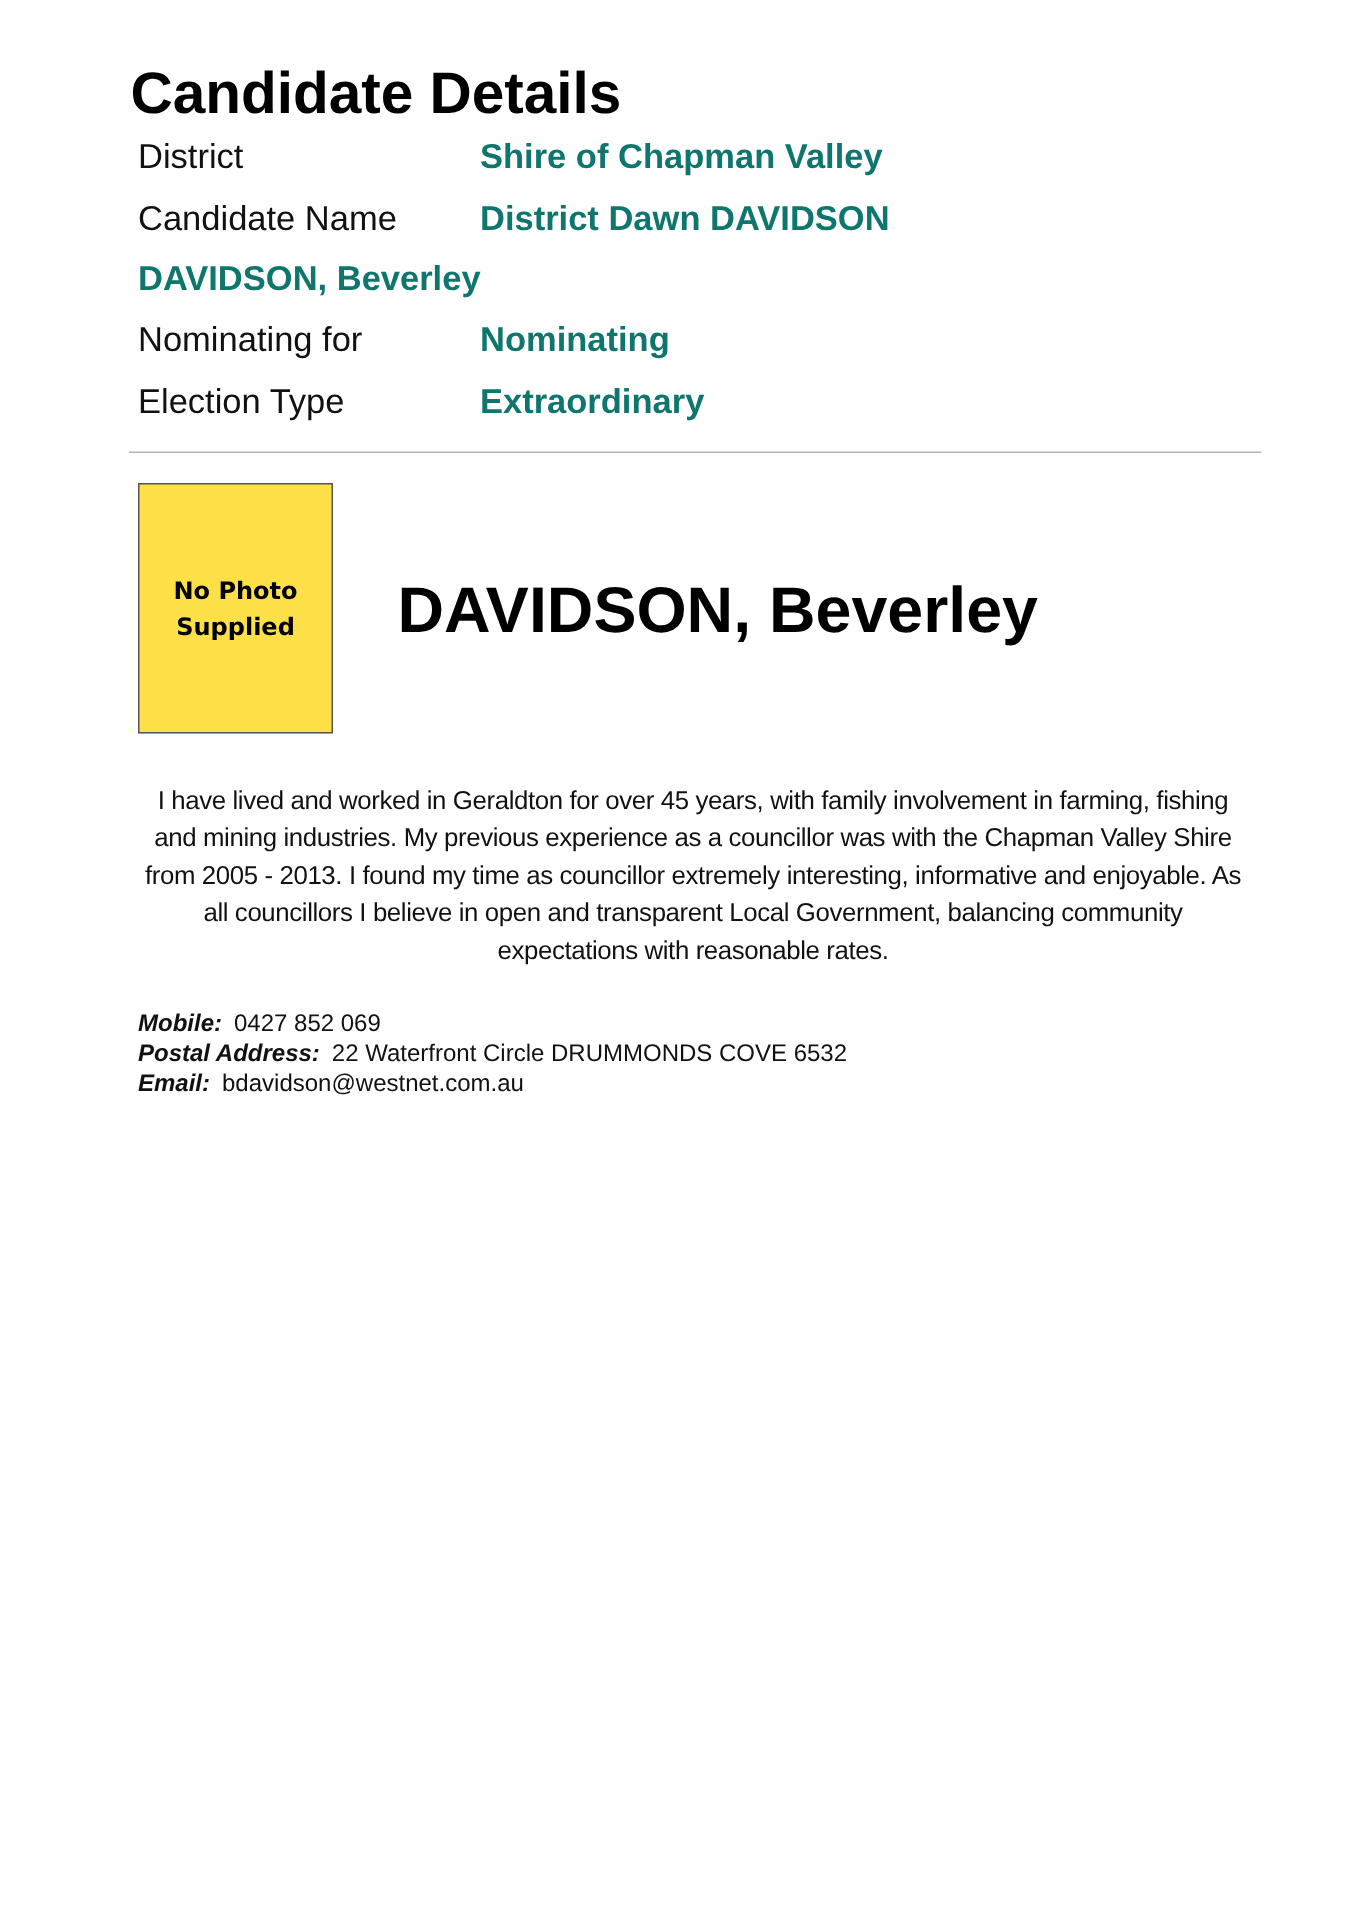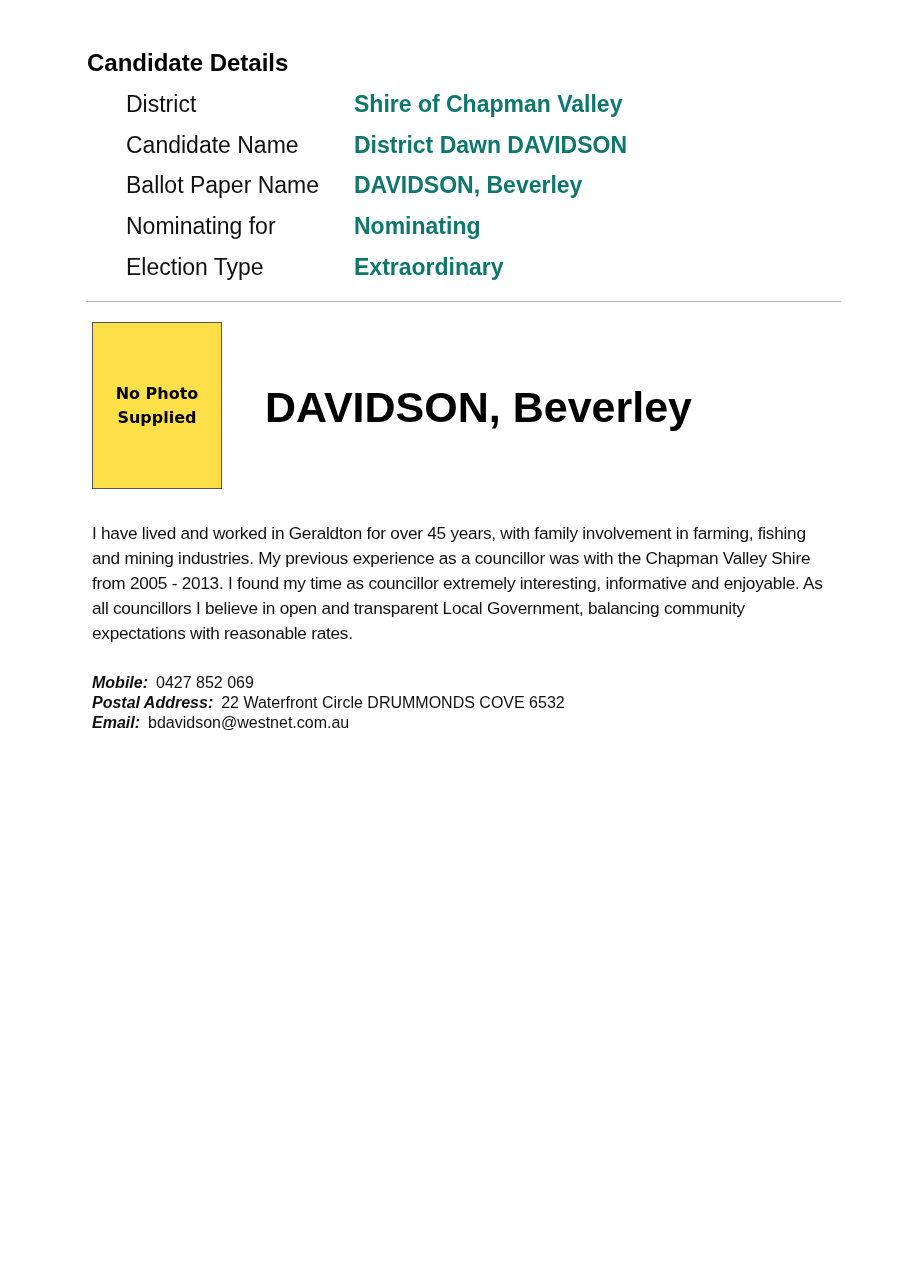--- a/index.html
+++ b/index.html
@@ -12,41 +12,40 @@
       height: 1280px;
       position: relative;
       font-family: "Liberation Sans", sans-serif;
       color: #000000;
       overflow: hidden;
     }
     .heading {
       position: absolute;
       left: 87px;
       top: 44px;
-      font-size: 24px;
+      font-size: 39px;
       font-weight: bold;
       line-height: 38px;
       margin: 0;
     }
     .details {
       position: absolute;
       left: 92px;
       top: 84px;
       width: 700px;
     }
     .detail-row {
       display: flex;
       height: 40.7px;
       align-items: center;
     }
     .detail-label {
       width: 228px;
       font-size: 23px;
       color: #111111;
-      margin-left: 34px;
     }
     .detail-value {
       font-size: 23px;
       font-weight: bold;
       color: #0f766e;
     }
     .divider {
       position: absolute;
       left: 86px;
       top: 301px;
@@ -87,20 +86,21 @@
     .statement {
       position: absolute;
       left: 92px;
       top: 521px;
       width: 740px;
       font-size: 17.2px;
       line-height: 25px;
       color: #111111;
       letter-spacing: -0.25px;
       margin: 0;
+      text-align: center;
     }
     .contacts {
       position: absolute;
       left: 92px;
       top: 673px;
       font-size: 16px;
       line-height: 20px;
       color: #111111;
     }
     .contact-row .c-label {
@@ -117,21 +117,20 @@
 <div class="details">
   <div class="detail-row">
     <span class="detail-label">District</span>
     <span class="detail-value">Shire of Chapman Valley</span>
   </div>
   <div class="detail-row">
     <span class="detail-label">Candidate Name</span>
     <span class="detail-value">District Dawn DAVIDSON</span>
   </div>
   <div class="detail-row">
-    <span class="detail-label">Ballot Paper Name</span>
     <span class="detail-value">DAVIDSON, Beverley</span>
   </div>
   <div class="detail-row">
     <span class="detail-label">Nominating for</span>
     <span class="detail-value">Nominating</span>
   </div>
   <div class="detail-row">
     <span class="detail-label">Election Type</span>
     <span class="detail-value">Extraordinary</span>
   </div>

